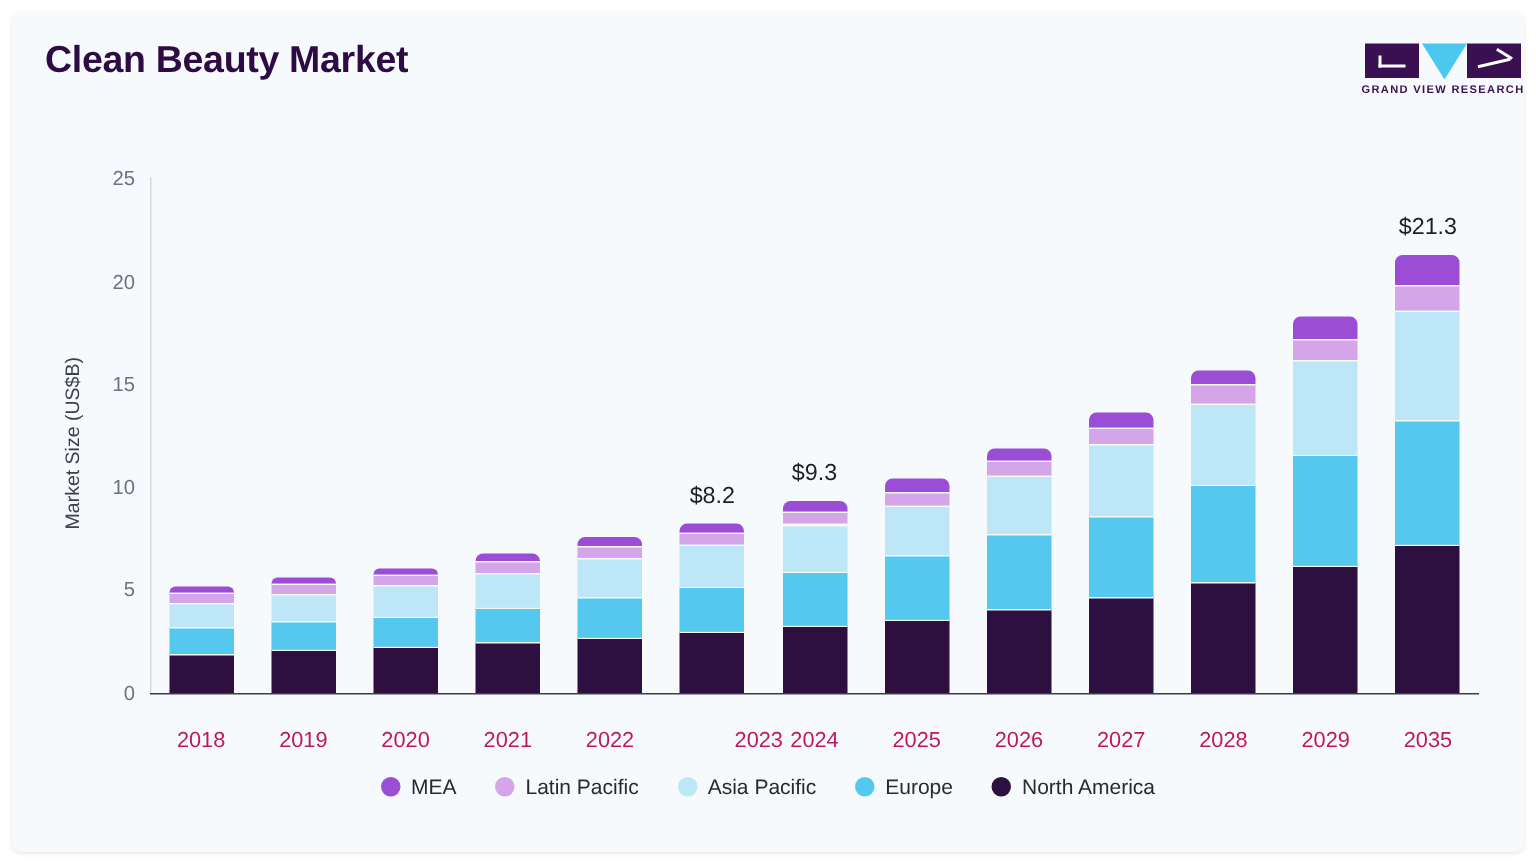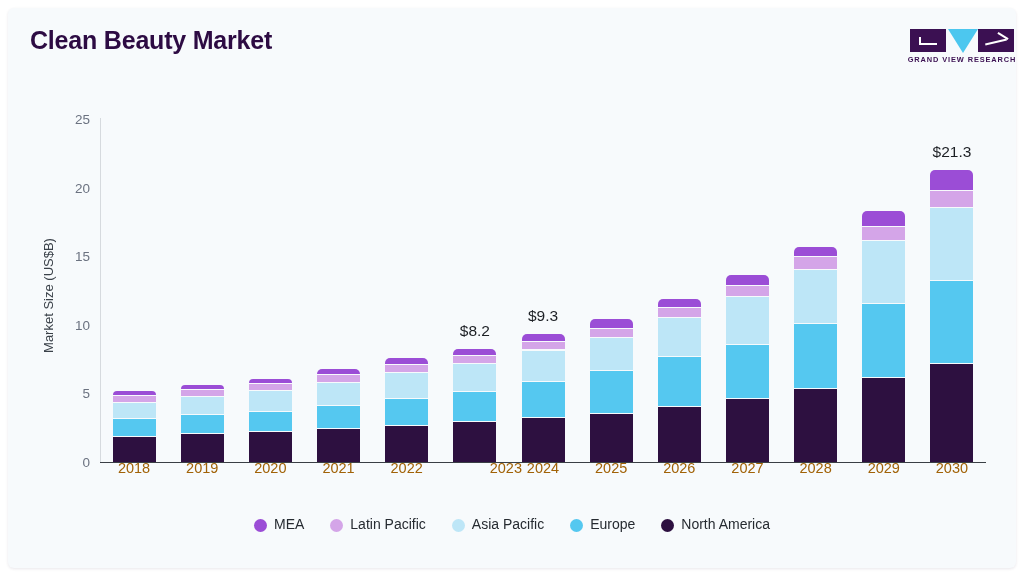--- a/index.html
+++ b/index.html
@@ -172,23 +172,23 @@
     top: 280px;
     width: 200px;
     text-align: center;
     font-size: 13px;
     color: #3a4149;
     transform: rotate(-90deg);
     white-space: nowrap;
   }
   .xtick {
     position: absolute;
-    top: 452px;
+    top: 478px;
     font-size: 14.5px;
-    color: #a16207;
+    color: #be185d;
     text-align: center;
     transform: translateX(-50%);
     white-space: nowrap;
   }
 
   
   .bar-group { position: absolute; }
   .seg {
     position: absolute;
     width: 100%;
@@ -214,21 +214,21 @@
     left: 0;
     top: 508px;
     width: 1008px;
     display: flex;
     justify-content: center;
     align-items: center;
     gap: 26px;
   }
   .legend-item {
     display: flex;
-    align-items: flex-end;
+    align-items: center;
     gap: 7px;
     font-size: 14px;
     color: #262b31;
     white-space: nowrap;
   }
   .legend-dot {
     width: 13px;
     height: 13px;
     border-radius: 50%;
     flex: 0 0 auto;
@@ -357,21 +357,21 @@
           <div class="seg top-round" style="background: rgb(155, 77, 214); bottom: 205.8px; height: 9.604px;"></div>
         </div>
         <div class="xtick" style="left: 875.769px;">2029</div>
         <div class="bar-group" style="left: 854.269px; width: 43px; top: 202.924px; height: 251.076px;">
           <div class="seg" style="background: rgb(45, 16, 64); bottom: 0px; height: 85.064px; border-top: 1.5px solid rgb(247, 250, 252);"></div>
           <div class="seg" style="background: rgb(85, 200, 240); bottom: 85.064px; height: 74.088px; border-top: 1.5px solid rgb(247, 250, 252);"></div>
           <div class="seg" style="background: rgb(189, 230, 247); bottom: 159.152px; height: 63.112px; border-top: 1.5px solid rgb(247, 250, 252);"></div>
           <div class="seg" style="background: rgb(212, 165, 232); bottom: 222.264px; height: 13.72px; border-top: 1.5px solid rgb(247, 250, 252);"></div>
           <div class="seg top-round" style="background: rgb(155, 77, 214); bottom: 235.984px; height: 15.092px;"></div>
         </div>
-        <div class="xtick" style="left: 943.923px;">2030</div>
+        <div class="xtick" style="left: 943.923px;">2035</div>
         <div class="bar-group" style="left: 922.423px; width: 43px; top: 161.764px; height: 292.236px;">
           <div class="seg" style="background: rgb(45, 16, 64); bottom: 0px; height: 98.784px; border-top: 1.5px solid rgb(247, 250, 252);"></div>
           <div class="seg" style="background: rgb(85, 200, 240); bottom: 98.784px; height: 83.692px; border-top: 1.5px solid rgb(247, 250, 252);"></div>
           <div class="seg" style="background: rgb(189, 230, 247); bottom: 182.476px; height: 72.716px; border-top: 1.5px solid rgb(247, 250, 252);"></div>
           <div class="seg" style="background: rgb(212, 165, 232); bottom: 255.192px; height: 16.464px; border-top: 1.5px solid rgb(247, 250, 252);"></div>
           <div class="seg top-round" style="background: rgb(155, 77, 214); bottom: 271.656px; height: 20.58px;"></div>
         </div>
         <div class="bar-label" style="left: 943.923px; top: 134.764px;">$21.3</div>
       </div>
 

